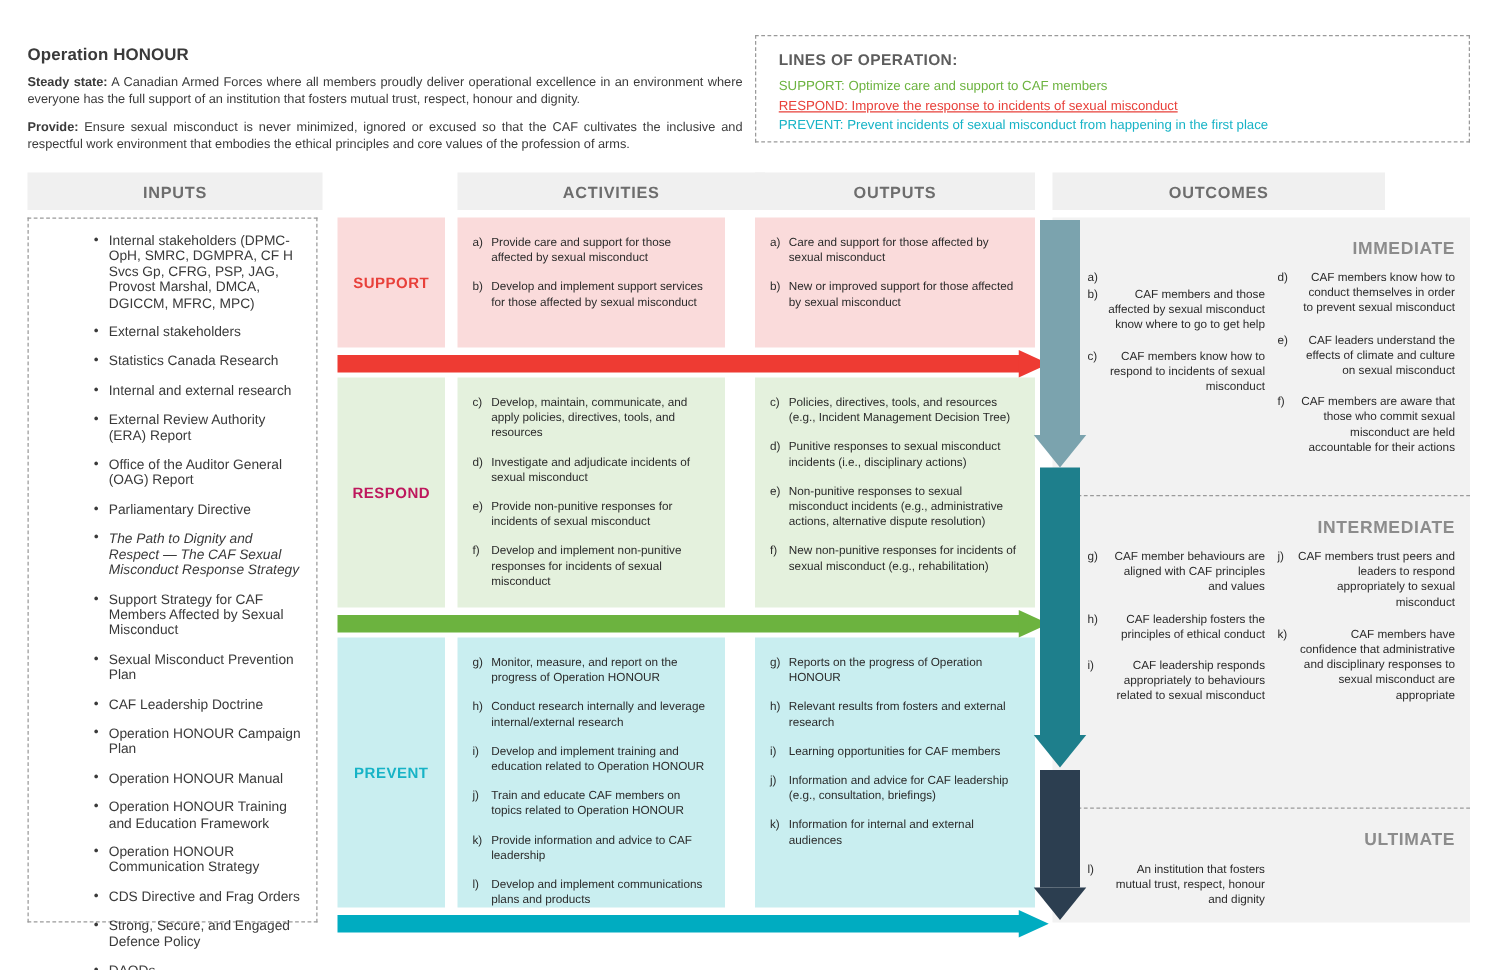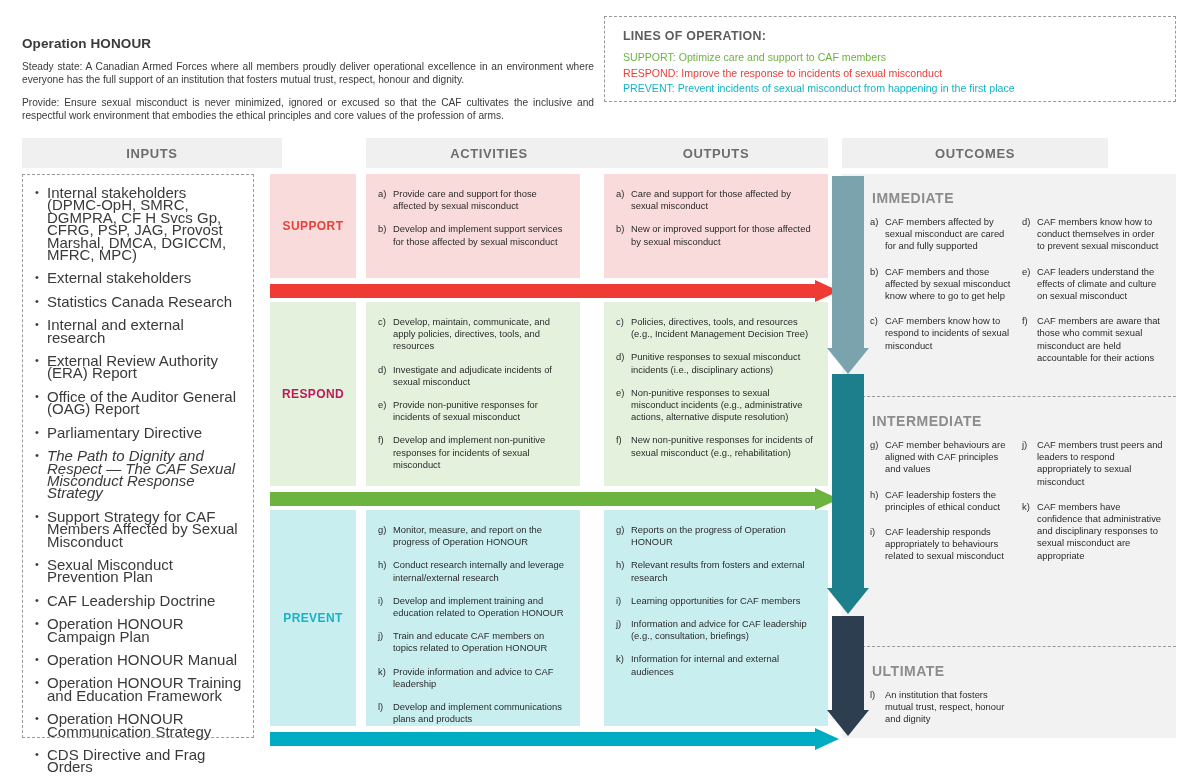--- a/index.html
+++ b/index.html
@@ -20,60 +20,60 @@
     position:absolute; left:22px; top:36px; width:572px;
   }
   .op-title{
     font-size:13.5px; font-weight:bold; color:#3a3a3a; margin:0 0 9px 0;
     letter-spacing:.1px;
   }
   .op-para{
     font-size:10.2px; line-height:13.4px; color:#3a3a3a; margin:0 0 9px 0;
     text-align:justify;
   }
-  .op-para b{font-weight:normal;}
+  .op-para b{font-weight:bold;}
 
   .loo-box{
-    position:absolute; left:604px; top:16px; width:572px; height:86px;
+    position:absolute; left:604px; top:28px; width:572px; height:86px;
     border:1px dashed #9a9a9a;
     box-sizing:border-box;
     padding:12px 0 0 18px;
   }
   .loo-title{
     font-size:12.4px; font-weight:bold; color:#5d5d5d; letter-spacing:.3px;
     margin:0 0 7px 0;
   }
   .loo-line{font-size:10.6px; line-height:15.6px; margin:0;}
   .loo-support{color:#6cb33f;}
-  .loo-respond{color:#e8403a;}
+  .loo-respond{color:#e8403a;text-decoration:underline;}
   .loo-prevent{color:#17b3c6;}
 
   
   .hdr{
     position:absolute; top:138px; height:30px;
     background:#f0f0f0;
     display:flex; align-items:center; justify-content:center;
     font-size:13px; font-weight:bold; color:#6d6d6d; letter-spacing:.6px;
   }
-  #hdr-inputs   {left:22px;  width:260px;text-align:center;}
+  #hdr-inputs   {left:22px;  width:236px;text-align:center;}
   #hdr-activities{left:366px; width:246px;}
   #hdr-outputs  {left:604px; width:224px;}
   #hdr-outcomes {left:842px; width:266px;}
 
   
   .inputs-box{
     position:absolute; left:22px; top:174px; width:232px; height:564px;
     border:1px dashed #9a9a9a; box-sizing:border-box;
     padding:12px 10px 0 6px;
   }
   .inputs-box ul{margin:0;padding:0 0 0 16px;list-style:none;}
   .inputs-box li{
     position:relative;
-    font-size:15px; line-height:12.4px; color:#3a3a3a;
-    margin-bottom:11px; padding-left:2px;
+    font-size:11px; line-height:12.4px; color:#3a3a3a;
+    margin-bottom:11px; padding-left:2px;margin-left:40px;
   }
   .inputs-box li::before{
     content:"\2022"; position:absolute; left:-10px; top:-1px;
     font-size:11px; color:#3a3a3a;
   }
   .inputs-box li.ital{font-style:italic;}
   
   .band-label{
     position:absolute; left:270px; width:86px;
     display:flex; align-items:center; justify-content:center;
@@ -123,21 +123,21 @@
   #harrow-prevent{top:728px; color:#00acc1;}
   #harrow-prevent .shaft{background:#00acc1;}
 
   
   .outcomes-panel{
     position:absolute; left:842px; top:174px; width:334px; height:564px;
     background:#f2f2f2;
   }
   .outcome-sec{
     position:absolute; left:0; width:334px;
-    box-sizing:border-box; padding:16px 12px 0 28px;
+    box-sizing:border-box; padding:16px 12px 0 28px;text-align:right;
   }
   #sec-immediate{top:0;    height:222px;}
   #sec-intermediate{top:222px; height:250px; border-top:1px dashed #9a9a9a;}
   #sec-ultimate{top:472px; height:92px; border-top:1px dashed #9a9a9a;}
   .outcome-title{
     font-size:14px; font-weight:bold; color:#8c8c8c; letter-spacing:.5px;
     margin:0 0 10px 2px;
   }
   .outcome-cols{display:flex; gap:10px;}
   .outcome-col{width:50%;}
@@ -269,21 +269,21 @@
   <div class="shaft"></div>
   <div class="head"></div>
 </div>
 
 <div class="outcomes-panel">
 
   <div class="outcome-sec" id="sec-immediate">
     <div class="outcome-title">IMMEDIATE</div>
     <div class="outcome-cols">
       <div class="outcome-col" id="imm-left">
-          <div class="item"><span class="lbl">a)</span><span>CAF members affected by sexual misconduct are cared for and fully supported</span></div>
+          <div class="item"><span class="lbl">a)</span></div>
           <div class="item"><span class="lbl">b)</span><span>CAF members and those affected by sexual misconduct know where to go to get help</span></div>
           <div class="item"><span class="lbl">c)</span><span>CAF members know how to respond to incidents of sexual misconduct</span></div>
         </div>
       <div class="outcome-col" id="imm-right">
           <div class="item"><span class="lbl">d)</span><span>CAF members know how to conduct themselves in order to prevent sexual misconduct</span></div>
           <div class="item"><span class="lbl">e)</span><span>CAF leaders understand the effects of climate and culture on sexual misconduct</span></div>
           <div class="item"><span class="lbl">f)</span><span>CAF members are aware that those who commit sexual misconduct are held accountable for their actions</span></div>
         </div>
     </div>
   </div>

